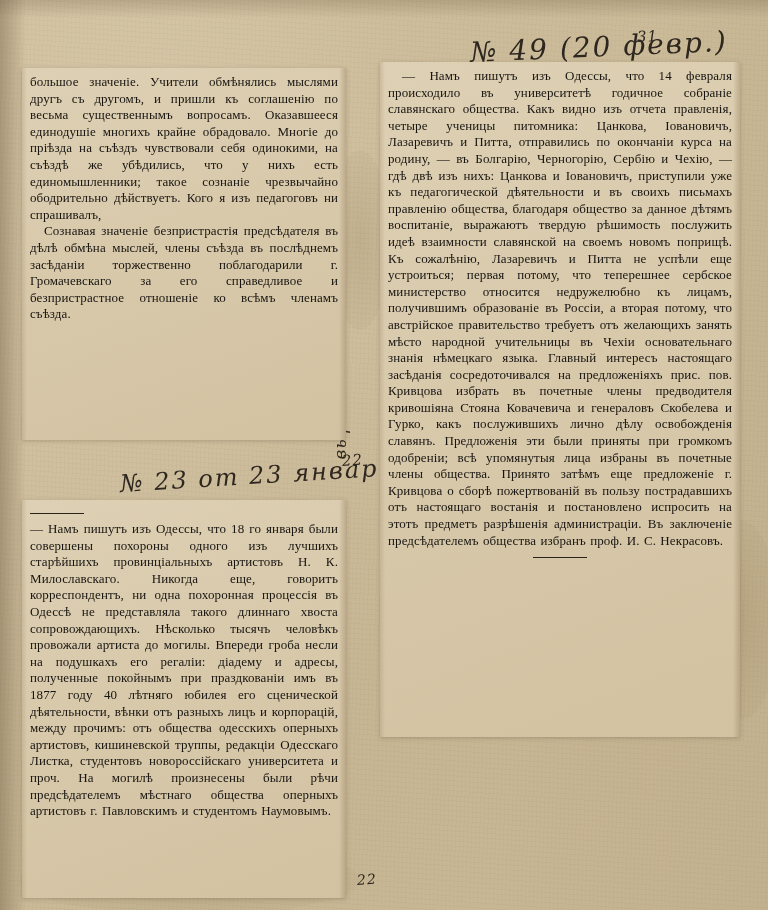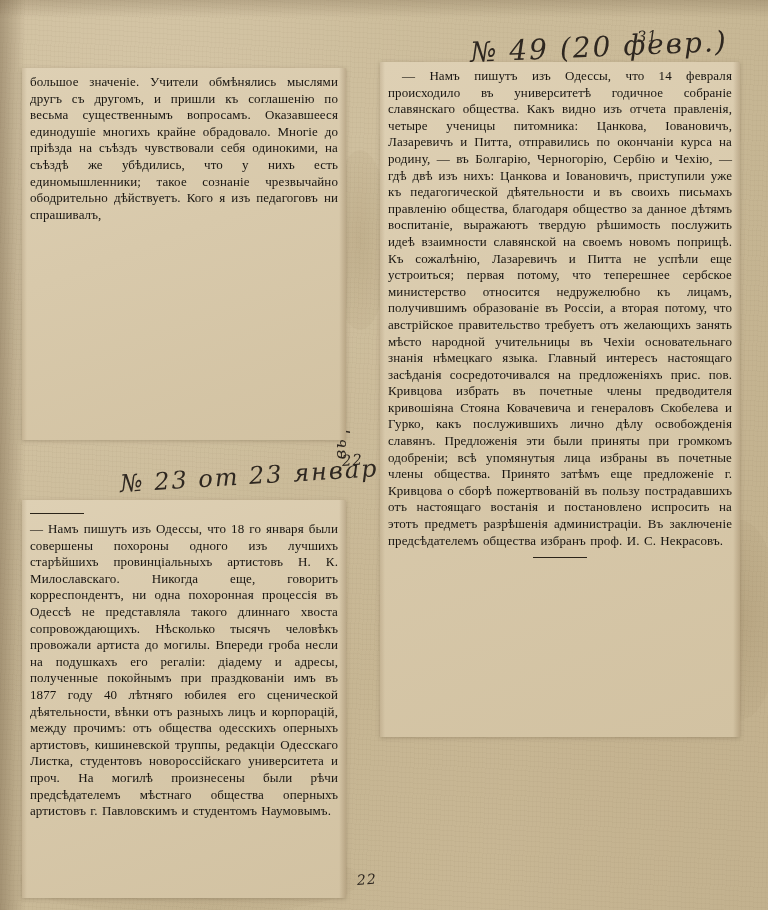--- a/index.html
+++ b/index.html
@@ -167,20 +167,21 @@
   <div class="handwriting" id="hw-issue-top">№ 49 (20 февр.)</div>
   <div class="handwriting" id="hw-issue-mid">№ 23 от 23 январ.</div>
   <div class="handwriting" id="hw-vertical">вырез. 1862</div>
   <div class="handwriting" id="hw-mark-22a">22</div>
   <div class="handwriting" id="hw-mark-22b">22</div>
 
   <div class="clipping" id="col-left-top">
     <div class="edge-l"></div>
     <div class="edge-r"></div>
     <p class="body">большое значеніе. Учители обмѣнялись мыслями другъ съ другомъ, и пришли къ соглашенію по весьма существеннымъ вопросамъ. Оказавшееся единодушіе многихъ крайне обрадовало. Многіе до пріѣзда на съѣздъ чувствовали себя одинокими, на съѣздѣ же убѣдились, что у нихъ есть единомышленники; такое сознаніе чрезвычайно ободрительно дѣйствуетъ. Кого я изъ педагоговъ ни спрашивалъ,</p>
+    <p class="body indent last">Сознавая значеніе безпристрастія предсѣдателя въ дѣлѣ обмѣна мыслей, члены съѣзда въ послѣднемъ засѣданіи торжественно поблагодарили г. Громачевскаго за его справедливое и безпристрастное отношеніе ко всѣмъ членамъ съѣзда.</p>
   </div>
 
   <div class="clipping" id="col-left-bot">
     <div class="edge-l"></div>
     <div class="edge-r"></div>
     <div class="sep"></div>
     <p class="body last">— Намъ пишутъ изъ Одессы, что 18 го января были совершены похороны одного изъ лучшихъ старѣйшихъ провинціальныхъ артистовъ Н. К. Милославскаго. Никогда еще, говоритъ корреспондентъ, ни одна похоронная процессія въ Одессѣ не представляла такого длиннаго хвоста сопровождающихъ. Нѣсколько тысячъ человѣкъ провожали артиста до могилы. Впереди гроба несли на подушкахъ его регаліи: діадему и адресы, полученные покойнымъ при праздкованіи имъ въ 1877 году 40 лѣтняго юбилея его сценической дѣятельности, вѣнки отъ разныхъ лицъ и корпорацій, между прочимъ: отъ общества одесскихъ оперныхъ артистовъ, кишиневской труппы, редакціи Одесскаго Листка, студентовъ новороссійскаго университета и проч. На могилѣ произнесены были рѣчи предсѣдателемъ мѣстнаго общества оперныхъ артистовъ г. Павловскимъ и студентомъ Наумовымъ.</p>
   </div>
 
   <div class="clipping" id="col-right">

